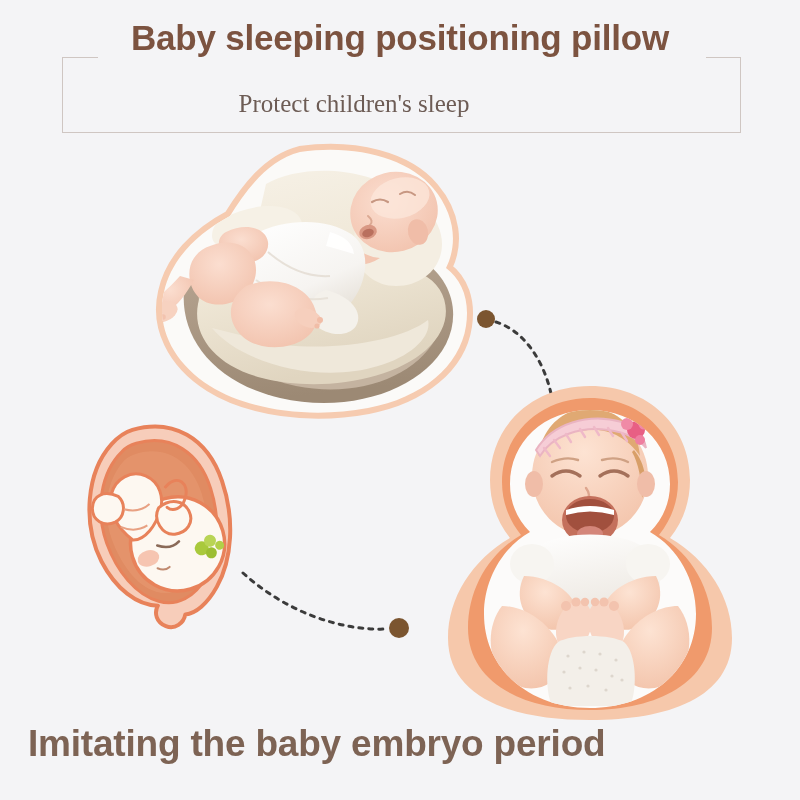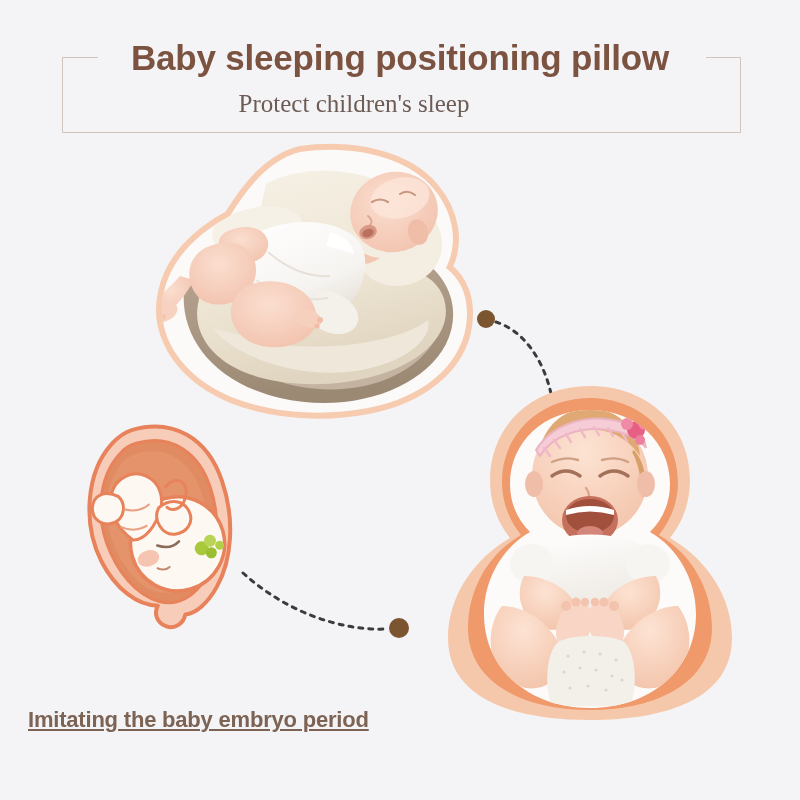--- a/index.html
+++ b/index.html
@@ -43,21 +43,21 @@
     position: absolute;
     left: 98px;
     top: 50px;
     width: 608px;
     height: 16px;
     background: #f4f4f6;
   }
   #main-title {
     position: absolute;
     left: 0;
-    top: 38px;
+    top: 18px;
     width: 800px;
     text-align: center;
     font-family: "Liberation Sans", sans-serif;
     font-size: 35px;
     font-weight: bold;
     color: #7c5340;
     letter-spacing: -0.2px;
     white-space: nowrap;
   }
   #sub-title {
@@ -70,28 +70,27 @@
     font-size: 25px;
     font-weight: normal;
     color: #6d5c55;
     white-space: nowrap;
   }
 
   
   #bottom-caption {
     position: absolute;
     left: 28px;
-    top: 707px;
+    top: 723px;
     font-family: "Liberation Sans", sans-serif;
-    font-size: 22px;
+    font-size: 37px;
     font-weight: bold;
     color: #7d6354;
     letter-spacing: -0.2px;
     white-space: nowrap;
-    text-decoration: underline;
   }
 
   
   .stage {
     position: absolute;
     overflow: visible;
   }
   .stage svg { display: block; overflow: visible; }
 
   

